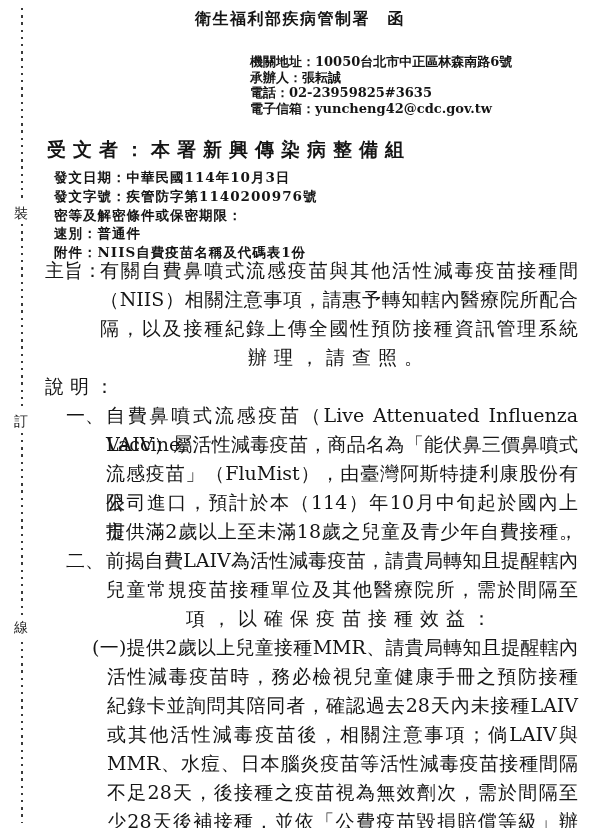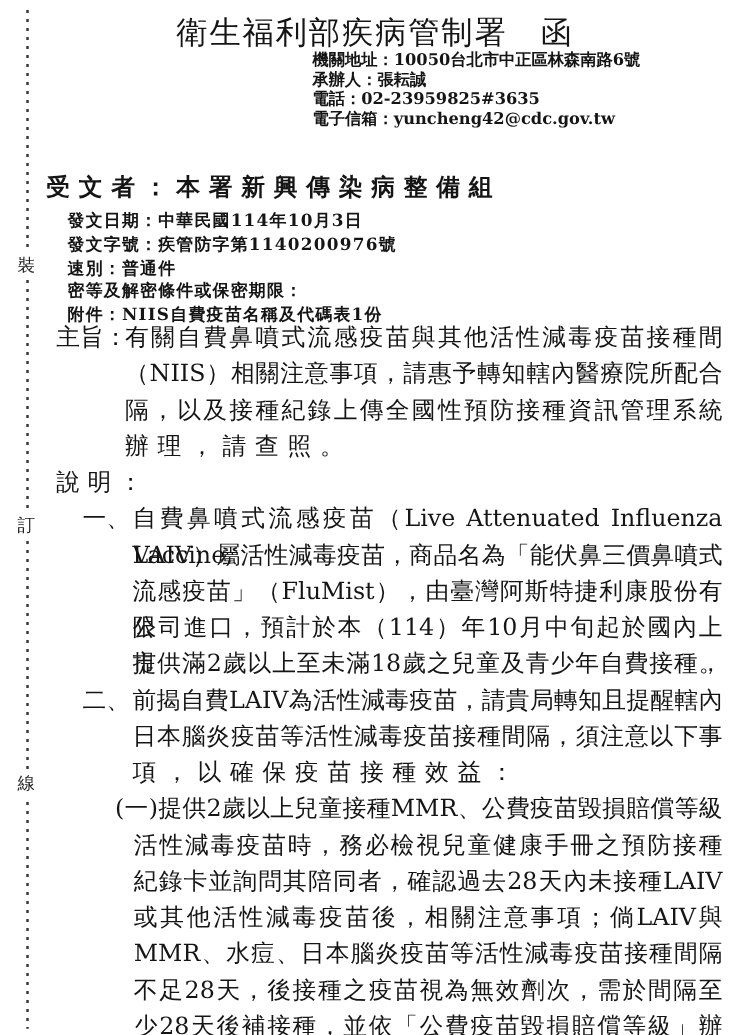--- a/index.html
+++ b/index.html
@@ -23,46 +23,46 @@
     text-align:center; font-size:14px; line-height:14px;
     background:#ffffff; padding:4px 0; color:#222;
   }
   .mark-zhuang { top:202px; }
   .mark-ding   { top:410px; }
   .mark-xian   { top:616px; }
 
   .doc-title {
     position:absolute; top:9px; left:0; width:100%;
     text-align:center;
-    font-size:25px; font-weight:400; letter-spacing:1.5px;
+    font-size:16px; font-weight:700; letter-spacing:1.5px;
     white-space:pre;
   }
 
   .agency-info {
-    position:absolute; left:250px; top:41px;
+    position:absolute; left:250px; top:54px;
     font-size:13px; line-height:15.5px; font-weight:600;
   }
 
   .recipient {
-    position:absolute; left:37px; top:137px;
+    position:absolute; left:47px; top:137px;
     font-size:19px; letter-spacing:7px; font-weight:600;
     white-space:nowrap;
   }
 
   .meta {
     position:absolute; left:54px; top:168px;
     font-size:13.5px; line-height:18.8px; letter-spacing:1px; font-weight:600;
   }
 
   .doc-body {
     position:absolute; left:45px; top:256px; width:533px;
     font-size:19px;
   }
   .bodyline { line-height:29px; height:29px; white-space:nowrap; }
-  .lines .bodyline { white-space:normal; }
+  .lines .bodyline { white-space:normal;text-align:center; }
   .bodyline.just  { text-align:justify; text-align-last:justify; white-space:normal; }
   .bodyline.short { letter-spacing:7px; }
 
   .blk { position:relative; }
   .blk-label { position:absolute; top:0; line-height:29px;text-align:center; }
 
   .subject-block .blk-label { left:0; }
   .subject-block .lines { margin-left:55px; }
 
   .explanation { font-size:19px; line-height:29px; letter-spacing:6px; }
@@ -90,22 +90,22 @@
     <div>承辦人：張耘誠</div>
     <div>電話：02-23959825#3635</div>
     <div>電子信箱：yuncheng42@cdc.gov.tw</div>
   </div>
 
   <div class="recipient">受文者：本署新興傳染病整備組</div>
 
   <div class="meta">
     <div>發文日期：中華民國114年10月3日</div>
     <div>發文字號：疾管防字第1140200976號</div>
+    <div>密等及解密條件或保密期限：</div>
     <div>速別：普通件</div>
-    <div>密等及解密條件或保密期限：</div>
     <div>附件：NIIS自費疫苗名稱及代碼表1份</div>
   </div>
 
   <div class="doc-body">
 
     <div class="blk subject-block">
       <span class="blk-label">主旨：</span>
       <div class="lines">
           <div class="bodyline just">有關自費鼻噴式流感疫苗與其他活性減毒疫苗接種間</div>
           <div class="bodyline just">（NIIS）相關注意事項，請惠予轉知轄內醫療院所配合</div>
@@ -124,28 +124,28 @@
           <div class="bodyline just">流感疫苗」（FluMist），由臺灣阿斯特捷利康股份有限</div>
           <div class="bodyline just">公司進口，預計於本（114）年10月中旬起於國內上市，</div>
           <div class="bodyline just">提供滿2歲以上至未滿18歲之兒童及青少年自費接種。</div>
         </div>
     </div>
 
     <div class="blk item-block">
       <span class="blk-label">二、</span>
       <div class="lines">
           <div class="bodyline just">前揭自費LAIV為活性減毒疫苗，請貴局轉知且提醒轄內</div>
-          <div class="bodyline just">日本腦炎疫苗等活性減毒疫苗接種間隔，須注意以下事</div>
+          <div class="bodyline just">兒童常規疫苗接種單位及其他醫療院所，需於間隔至</div>
           <div class="bodyline short">項，以確保疫苗接種效益：</div>
         </div>
     </div>
 
     <div class="blk sub-item-block">
       <div class="lines">
-          <div class="bodyline just">(一)提供2歲以上兒童接種MMR、公費疫苗毀損賠償等級</div>
+          <div class="bodyline just">(一)提供2歲以上兒童接種MMR、請貴局轉知且提醒轄內</div>
           <div class="bodyline just">活性減毒疫苗時，務必檢視兒童健康手冊之預防接種</div>
           <div class="bodyline just">紀錄卡並詢問其陪同者，確認過去28天內未接種LAIV</div>
           <div class="bodyline just">或其他活性減毒疫苗後，相關注意事項；倘LAIV與</div>
           <div class="bodyline just">MMR、水痘、日本腦炎疫苗等活性減毒疫苗接種間隔</div>
           <div class="bodyline just">不足28天，後接種之疫苗視為無效劑次，需於間隔至</div>
           <div class="bodyline just">少28天後補接種，並依「公費疫苗毀損賠償等級」辦</div>
         </div>
     </div>
 
   </div>

